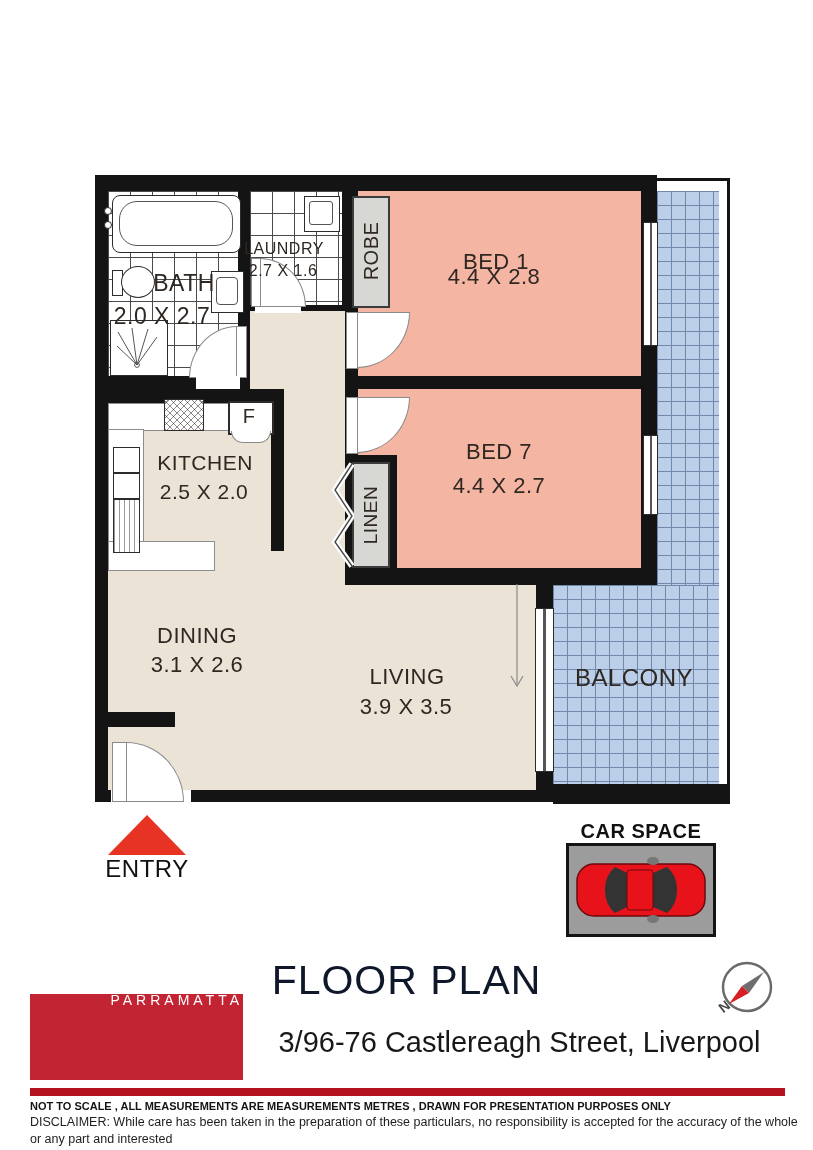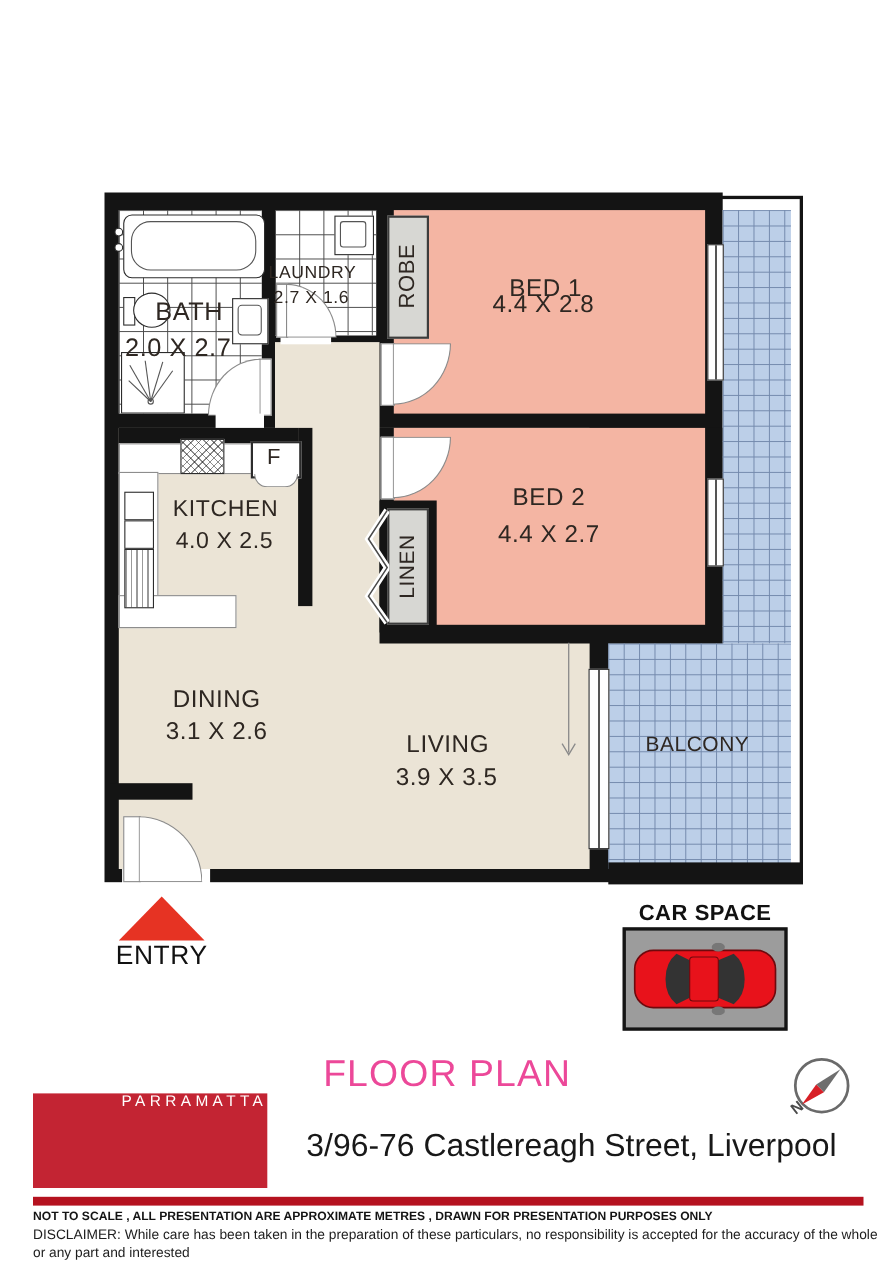--- a/index.html
+++ b/index.html
@@ -26,21 +26,21 @@
   .door{position:absolute;background:#fff;border:1px solid #8a8a8a;}
   .window{position:absolute;background:#fff;border:1px solid #2c2c2c;}
   .win-mid-v{background-image:linear-gradient(90deg,transparent 44%,#555 44%,#555 58%,transparent 58%);}
   
   .lbl{position:absolute;transform:translate(-50%,-50%);white-space:nowrap;
        color:var(--label,#2e2722);font-size:22px;letter-spacing:.5px;}
   .lbl.small{font-size:16px;}
   .lbl.vert{transform:translate(-50%,-50%) rotate(-90deg);font-size:20px;}
   
   #floor-plan-title{position:absolute;left:0;right:0;top:957px;text-align:center;
-       font-size:34px;letter-spacing:1px;color:#ec4899;}
+       font-size:41px;letter-spacing:1px;color:#0f172a;}
   #address{position:absolute;left:250px;right:24px;top:1026px;text-align:center;
        font-size:29px;color:#181818;}
   #logo{position:absolute;left:30px;top:994px;width:213px;height:86px;
        background:var(--logo-red,#c32433);text-align:center;}
   #logo .brand{font-family:"Liberation Serif",serif;font-weight:bold;color:var(--logo-text,#f5eedb);
        font-size:49px;line-height:56px;display:block;margin-top:3px;}
   #logo .office{color:#fff;font-size:14px;letter-spacing:4px;display:block;margin-top:-2px;text-align:right;}
   #red-rule{position:absolute;left:30px;top:1088px;width:755px;height:8px;background:var(--rule-red,#b5121f);}
   #note{position:absolute;left:30px;top:1100px;width:770px;font-size:11px;color:#141414;font-weight:bold;}
   #disclaimer{position:absolute;left:30px;top:1114px;width:778px;font-size:12.5px;color:#1d1d1d;line-height:1.38;}
@@ -144,37 +144,37 @@
 
   <div class="abs white" style="left:111px;top:790px;width:80px;height:13px;"></div>
   <div class="door" style="left:112px;top:742px;width:14px;height:58px;"></div>
   <div class="door" style="left:126px;top:742px;width:56px;height:58px;border-radius:0 100% 0 0;"></div>
 
   <svg class="abs" width="20" height="110" viewBox="0 0 20 110" style="left:507px;top:584px;">
     <line x1="10" y1="0" x2="10" y2="100" stroke="#8a8a8a" stroke-width="1.2"></line>
     <path d="M4,92 L10,102 L16,92" fill="none" stroke="#8a8a8a" stroke-width="1.2"></path>
   </svg>
 
-  <div class="lbl" style="left:172px;top:283px;font-size:23px;">BATH</div>
+  <div class="lbl" style="left:184px;top:283px;font-size:23px;">BATH</div>
   <div class="lbl" style="left:162px;top:316px;font-size:23px;">2.0 X 2.7</div>
   <div class="lbl small" style="left:284px;top:249px;">LAUNDRY</div>
   <div class="lbl small" style="left:283px;top:271px;">2.7 X 1.6</div>
   <div class="lbl vert" style="left:371px;top:251px;">ROBE</div>
   <div class="lbl" style="left:496px;top:262px;">BED 1</div>
   <div class="lbl" style="left:494px;top:277px;">4.4 X 2.8</div>
-  <div class="lbl" style="left:499px;top:452px;">BED 2</div>
+  <div class="lbl" style="left:499px;top:452px;">BED 7</div>
   <div class="lbl" style="left:499px;top:486px;">4.4 X 2.7</div>
   <div class="lbl" style="left:205px;top:463px;font-size:21px;">KITCHEN</div>
-  <div class="lbl" style="left:204px;top:492px;font-size:21px;">4.0 X 2.5</div>
+  <div class="lbl" style="left:204px;top:492px;font-size:21px;">2.5 X 2.0</div>
   <div class="lbl vert" style="left:371px;top:515px;font-size:19px;">LINEN</div>
   <div class="lbl" style="left:197px;top:636px;">DINING</div>
   <div class="lbl" style="left:197px;top:665px;">3.1 X 2.6</div>
   <div class="lbl" style="left:407px;top:677px;">LIVING</div>
   <div class="lbl" style="left:406px;top:707px;">3.9 X 3.5</div>
-  <div class="lbl" style="left:634px;top:678px;font-size:19px;">BALCONY</div>
+  <div class="lbl" style="left:634px;top:678px;font-size:24px;">BALCONY</div>
   <div class="lbl" style="left:249px;top:416px;font-size:20px;">F</div>
 
   <div id="entry-arrow"></div>
   <div class="lbl" style="left:147px;top:869px;font-size:24px;color:#111;">ENTRY</div>
 
   <div class="lbl" style="left:641px;top:831px;font-size:20px;font-weight:bold;color:#111;">CAR SPACE</div>
   <div id="carpark">
     <svg width="132" height="66" viewBox="0 0 132 66" style="position:absolute;left:6px;top:11px;">
       <rect x="2" y="7" width="128" height="52" rx="17" fill="var(--car-red,#e8121b)" stroke="#6e090d" stroke-width="1.5"></rect>
       <ellipse cx="78" cy="4" rx="6" ry="4" fill="#777"></ellipse>
@@ -194,19 +194,19 @@
   <div id="address">3/96-76 Castlereagh Street, Liverpool</div>
 
   <svg class="abs" width="62" height="60" viewBox="0 0 62 60" style="left:714px;top:960px;">
     <circle cx="33" cy="27" r="24" fill="#fff" stroke="#6a6a6a" stroke-width="2.5"></circle>
     <polygon points="50,12 28,26 35,33" fill="#6e6e6e"></polygon>
     <polygon points="15,44 35,33 28,26" fill="#d81f26"></polygon>
     <text x="6" y="52" font-size="14" font-weight="bold" fill="#4a4a4a" transform="rotate(-38 10 48)">N</text>
   </svg>
 
   <div id="red-rule"></div>
-  <div id="note">NOT TO SCALE , ALL PRESENTATION ARE APPROXIMATE METRES , DRAWN FOR PRESENTATION PURPOSES ONLY</div>
+  <div id="note">NOT TO SCALE , ALL MEASUREMENTS ARE MEASUREMENTS METRES , DRAWN FOR PRESENTATION PURPOSES ONLY</div>
   <div id="disclaimer">
     <div>DISCLAIMER:  While care has been taken in the preparation of these particulars, no responsibility is accepted for the accuracy of the whole or any part and interested</div>
     <div>persons are advised to make their own enquiries and satisfy  themselves in all respects.</div>
   </div>
 
 </div>
 
 </body></html>

